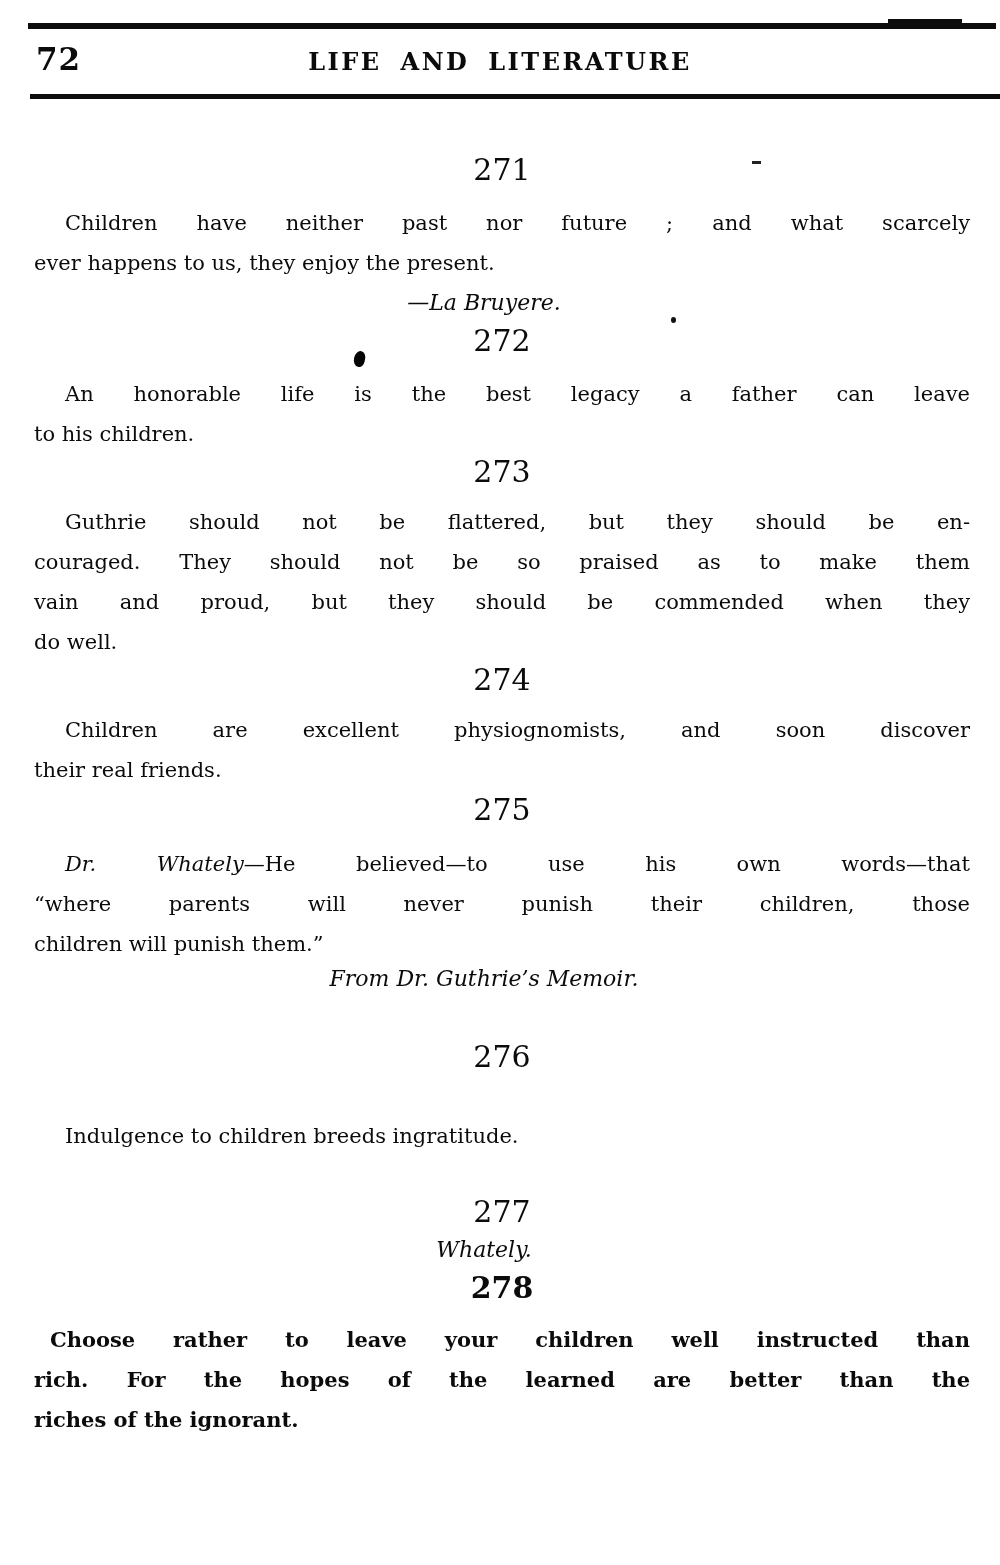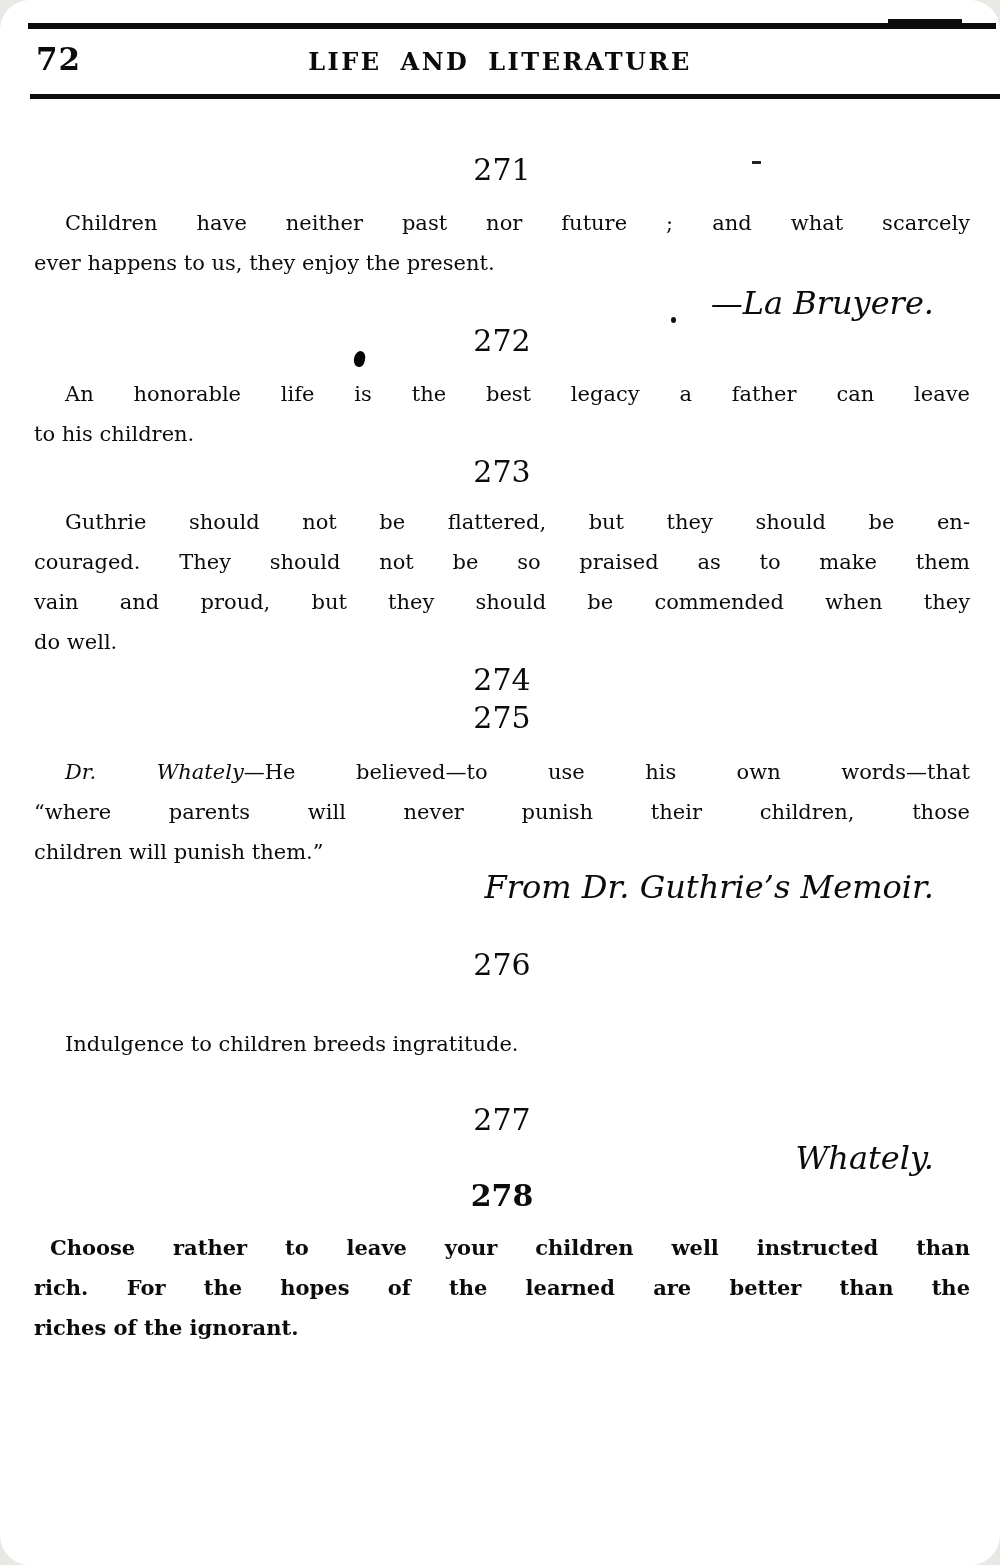--- a/index.html
+++ b/index.html
@@ -4,21 +4,20 @@
 <style>
   html,body{margin:0;padding:0;background:#e8e8e4;}
   .page{
     position:relative;
     width:1000px;height:1565px;
     margin:0 auto;
     background:#ffffff;
     color:#0b0b0b;
     font-family:"DejaVu Serif", serif;
     overflow:hidden;
-    border-radius:30px;
   }
   .rule{background:#0d0d0d;}
   .rule-top{height:6px;margin:23px 4px 0 28px;}
   .rule-bottom{height:5px;margin:0 0 0 30px;}
   .rule-blemish{position:absolute;top:19px;left:888px;width:74px;height:5px;background:#0d0d0d;}
   .header-row{position:relative;height:65px;display:flex;align-items:center;justify-content:center;}
   .page-number{
     position:absolute;left:36px;top:12px;
     font-size:31px;font-weight:bold;letter-spacing:1px;
   }
@@ -33,22 +32,22 @@
   }
   .lines{margin-top:15px;}
   .line{
     margin:0;font-size:21px;line-height:40px;
     white-space:normal;
   }
   .just{text-align:justify;text-align-last:justify;}
   .indent{text-indent:31px;}
   .indent-sm{text-indent:16px;}
   .attr{
-    font-style:italic;font-size:32px;line-height:40px;
-    text-align:right;padding-right:36px;
+    font-style:italic;font-size:22px;line-height:40px;
+    text-align:center;padding-right:36px;
   }
   .italic{font-style:italic;}
   .bold{font-weight:bold;}
   
   .s271{margin-top:53px;}
   .s272{margin-top:0;}
   .s273{margin-top:0;}
   .s273 .lines{margin-top:12px;}
   .s274{margin-top:0;}
   .s274 .lines{margin-top:12px;}
@@ -105,20 +104,24 @@
       <div class="lines">
         <p class="line just indent">Guthrie should not be flattered, but they should be en-</p>
         <p class="line just">couraged.  They should not be so praised as to make them</p>
         <p class="line just">vain and proud, but they should be commended when they</p>
         <p class="line">do well.</p>
       </div>
     </section>
 
     <section class="quote s274">
       <div class="qnum">274</div>
+      <div class="lines">
+        <p class="line just indent">Children are excellent physiognomists, and soon discover</p>
+        <p class="line">their real friends.</p>
+      </div>
     </section>
 
     <section class="quote s275">
       <div class="qnum">275</div>
       <div class="lines">
         <p class="line just indent"><span class="italic">Dr. Whately</span><span>—He believed—to use his own words—that</span></p>
         <p class="line just">“where parents will never punish their children, those</p>
         <p class="line">children will punish them.”</p>
       </div>
       <div class="attr">From Dr. Guthrie’s Memoir.</div>

